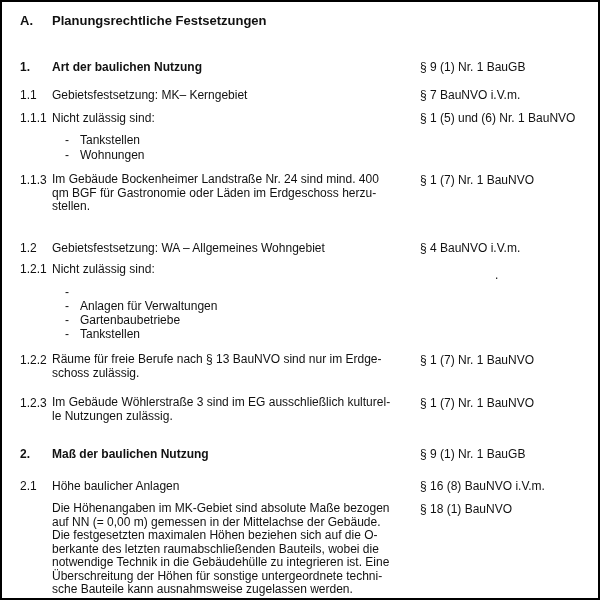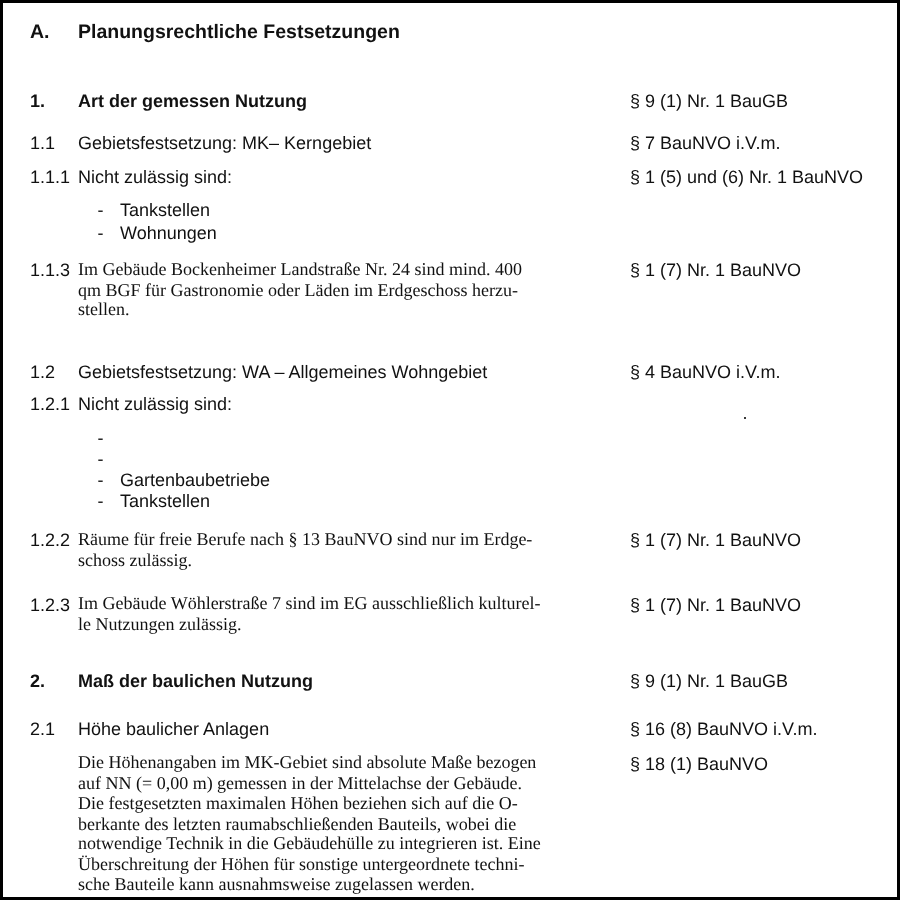--- a/index.html
+++ b/index.html
@@ -40,21 +40,20 @@
     left: 418px;
     width: 178px;
     white-space: nowrap;
   }
   .bold { font-weight: bold; }
   .fs13 { font-size: 13px; }
   .und { }
   .multiline {
     white-space: pre-line;
     line-height: 13.5px;
-    font-family: Liberation Serif, serif;
   }
   .list .li {
     display: flex;
     padding-left: 13px;
   }
   .list .dash {
     width: 15px;
     flex: 0 0 15px;
   }
   .list1 .li { line-height: 15px; }
@@ -85,21 +84,21 @@
 
 <div class="page">
 
   <div class="row r-a">
     <span class="num bold fs13">A.</span>
     <span class="txt bold fs13">Planungsrechtliche Festsetzungen</span>
   </div>
 
   <div class="row r-s1">
     <span class="num bold">1.</span>
-    <span class="txt bold">Art der gemessen Nutzung</span>
+    <span class="txt bold">Art der baulichen Nutzung</span>
     <span class="ref">§ 9 (1) Nr. 1 BauGB</span>
   </div>
 
   <div class="row r-s11">
     <span class="num">1.1</span>
     <span class="txt und">Gebietsfestsetzung: MK– Kerngebiet</span>
     <span class="ref">§ 7 BauNVO i.V.m.</span>
   </div>
 
   <div class="row r-s111">
@@ -143,20 +142,21 @@
     </span>
   </div>
 
   <div class="row r-l2">
     <div class="txt list list2">
       <div class="li">
         <span class="dash">-</span>
       </div>
       <div class="li">
         <span class="dash">-</span>
+        <span>Anlagen für Verwaltungen</span>
       </div>
       <div class="li">
         <span class="dash">-</span>
         <span>Gartenbaubetriebe</span>
       </div>
       <div class="li">
         <span class="dash">-</span>
         <span>Tankstellen</span>
       </div>
     </div>
@@ -164,21 +164,21 @@
 
   <div class="row r-s122">
     <span class="num">1.2.2</span>
     <span class="txt multiline">Räume für freie Berufe nach § 13 BauNVO sind nur im Erdge-
 schoss zulässig.</span>
     <span class="ref">§ 1 (7) Nr. 1 BauNVO</span>
   </div>
 
   <div class="row r-s123">
     <span class="num">1.2.3</span>
-    <span class="txt multiline">Im Gebäude Wöhlerstraße 7 sind im EG ausschließlich kulturel-
+    <span class="txt multiline">Im Gebäude Wöhlerstraße 3 sind im EG ausschließlich kulturel-
 le Nutzungen zulässig.</span>
     <span class="ref">§ 1 (7) Nr. 1 BauNVO</span>
   </div>
 
   <div class="row r-s2">
     <span class="num bold">2.</span>
     <span class="txt bold">Maß der baulichen Nutzung</span>
     <span class="ref">§ 9 (1) Nr. 1 BauGB</span>
   </div>
 

